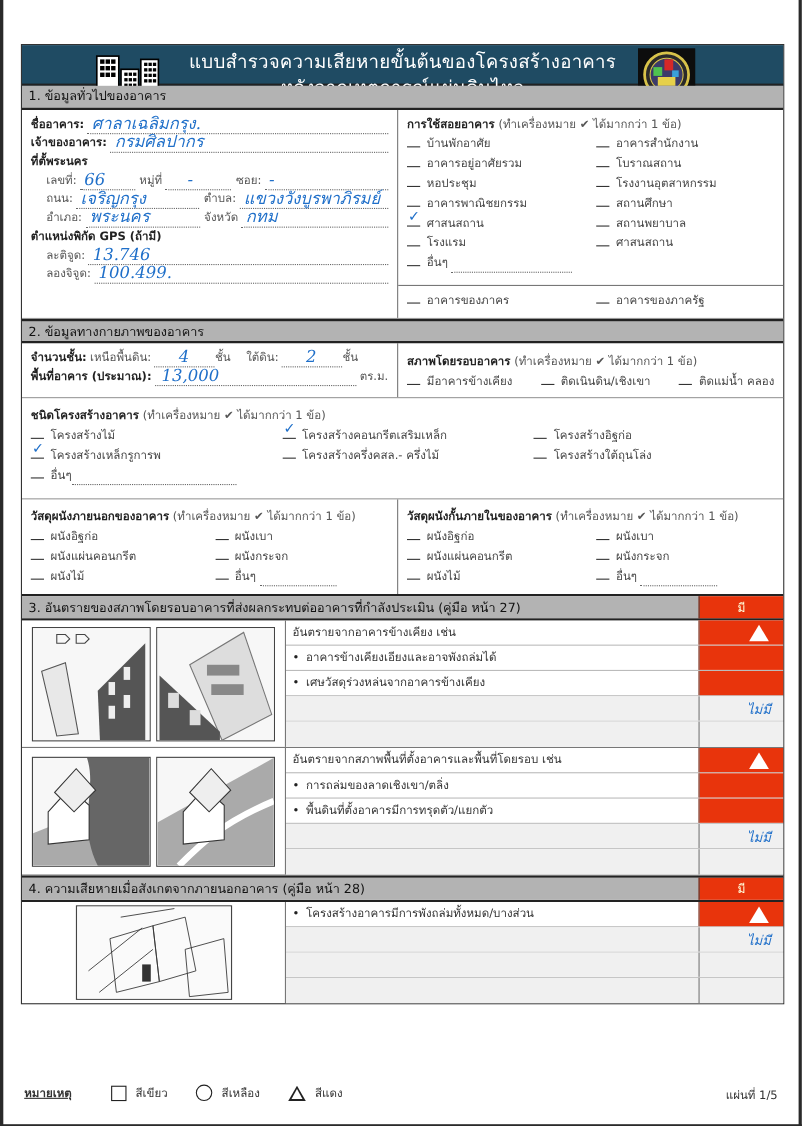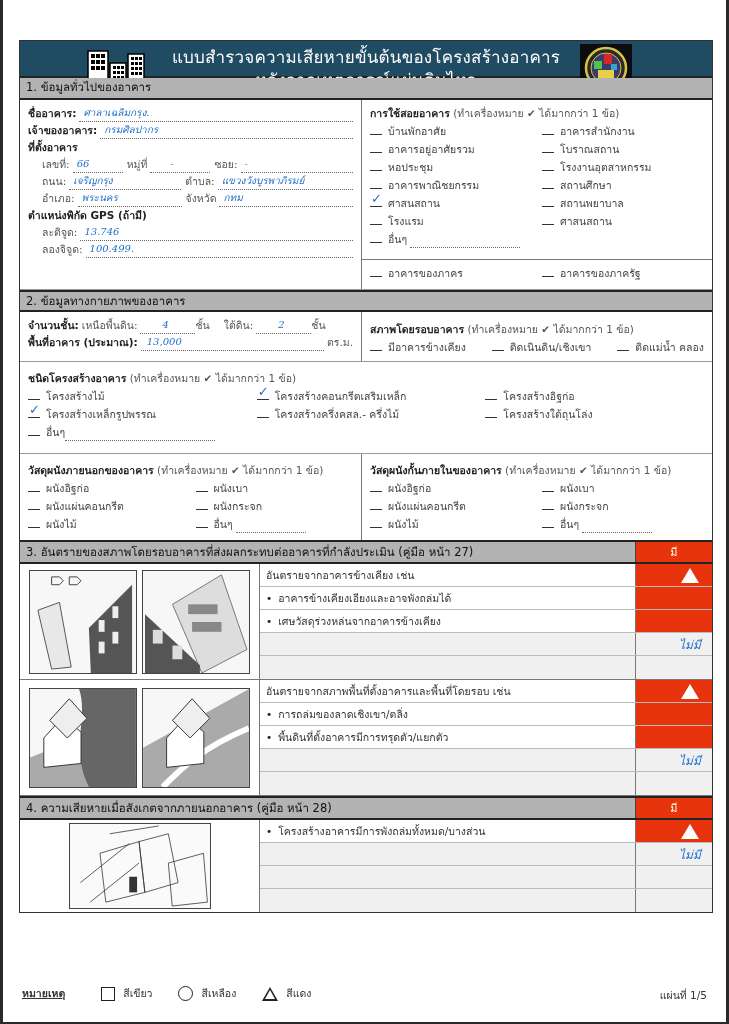--- a/index.html
+++ b/index.html
@@ -14,21 +14,21 @@
   .sec-head { background: #b3b3b3; border-top: 2px solid #222; border-bottom: 2px solid #222; height: 22px; font-size: 11.5px; line-height: 19px; padding-left: 6px; color: #111; position: relative; }
   .sec-head.first { border-top: none; }
   .row { display: flex; border-bottom: 1px solid #999; }
   .col { padding: 5px 8px; font-size: 10.5px; line-height: 17px; }
   .col.left { width: 342px; border-right: 1px solid #777; }
   .col.right { flex: 1; }
   .lbl { font-weight: bold; }
   .muted { color: #555; }
   .field { display: flex; align-items: flex-end; white-space: nowrap; }
   .dots { flex: 1; border-bottom: 1px dotted #666; height: 14px; position: relative; margin-left: 3px; }
-  .hw { font-family: "DejaVu Serif", serif; font-style: italic; color: #1f6fc9; font-size: 10px; position: absolute; left: 4px; bottom: 0px; }
+  .hw { font-family: "DejaVu Serif", serif; font-style: italic; color: #1f6fc9; font-size: 15px; position: absolute; left: 4px; bottom: 0px; }
   .hw-big { font-family: "DejaVu Serif", serif; font-style: italic; color: #1f6fc9; font-size: 12px; }
   .indent { padding-left: 14px; }
   .inline-dots { display: inline-block; border-bottom: 1px dotted #666; height: 13px; position: relative; vertical-align: bottom; }
   .chk { display: inline-block; width: 12px; border-bottom: 1px solid #333; height: 11px; margin-right: 6px; position: relative; vertical-align: baseline; }
   .chk.on::after { content: "✓"; position: absolute; left: 1px; top: -6px; color: #1f6fc9; font-size: 13px; }
   .grid2 { display: grid; grid-template-columns: 1fr 1fr; column-gap: 10px; }
   .grid3 { display: grid; grid-template-columns: 1fr 1fr 1fr; column-gap: 10px; }
   .item { font-size: 10.5px; line-height: 18px; color: #444; white-space: nowrap; }
   .hz-head { display: flex; border-top: 2px solid #222; border-bottom: 2px solid #222; height: 24px; }
   .hz-head .t { flex: 1; background: #b3b3b3; font-size: 11.5px; line-height: 21px; padding-left: 6px; color: #111; }
@@ -128,21 +128,21 @@
         <span class="dots">
             <span class="hw">ศาลาเฉลิมกรุง.</span>
           </span>
       </div>
       <div class="field">
         <span class="lbl">เจ้าของอาคาร:</span>
         <span class="dots">
             <span class="hw">กรมศิลปากร</span>
           </span>
       </div>
-      <div class="lbl">ที่ตั้งอาคาร</div>
+      <div class="lbl">ที่ตั้พระนคร</div>
       <div class="field indent muted">
         <span>เลขที่:</span>
         <span class="dots" style="flex:0 0 50px">
             <span class="hw">66</span>
           </span>
         <span style="margin-left:4px">หมู่ที่</span>
         <span class="dots" style="flex:0 0 60px">
             <span class="hw" style="left:20px">-</span>
           </span>
         <span style="margin-left:4px">ซอย:</span>
@@ -244,21 +244,21 @@
     </div>
   </div>
 
   <div class="row" style="height:92px;">
     <div class="col" style="flex:1; padding-top:8px;">
       <div><span class="lbl">ชนิดโครงสร้างอาคาร</span> <span class="muted">(ทำเครื่องหมาย ✔ ได้มากกว่า 1 ข้อ)</span></div>
       <div class="grid3">
         <div class="item"><span class="chk"></span><span>โครงสร้างไม้</span></div>
         <div class="item"><span class="chk on"></span><span>โครงสร้างคอนกรีตเสริมเหล็ก</span></div>
         <div class="item"><span class="chk"></span><span>โครงสร้างอิฐก่อ</span></div>
-        <div class="item"><span class="chk on"></span><span>โครงสร้างเหล็กรูปพรรณ</span></div>
+        <div class="item"><span class="chk on"></span><span>โครงสร้างเหล็กรูการพ</span></div>
         <div class="item"><span class="chk"></span><span>โครงสร้างครึ่งคสล.- ครึ่งไม้</span></div>
         <div class="item"><span class="chk"></span><span>โครงสร้างใต้ถุนโล่ง</span></div>
         <div class="item"><span class="chk"></span><span>อื่นๆ</span><span class="inline-dots" style="width:150px"></span></div>
       </div>
     </div>
   </div>
 
   <div class="row" style="height:86px; border-bottom:none;">
     <div class="col left" style="padding-top:8px;">
       <div><span class="lbl">วัสดุผนังภายนอกของอาคาร</span> <span class="muted">(ทำเครื่องหมาย ✔ ได้มากกว่า 1 ข้อ)</span></div>

